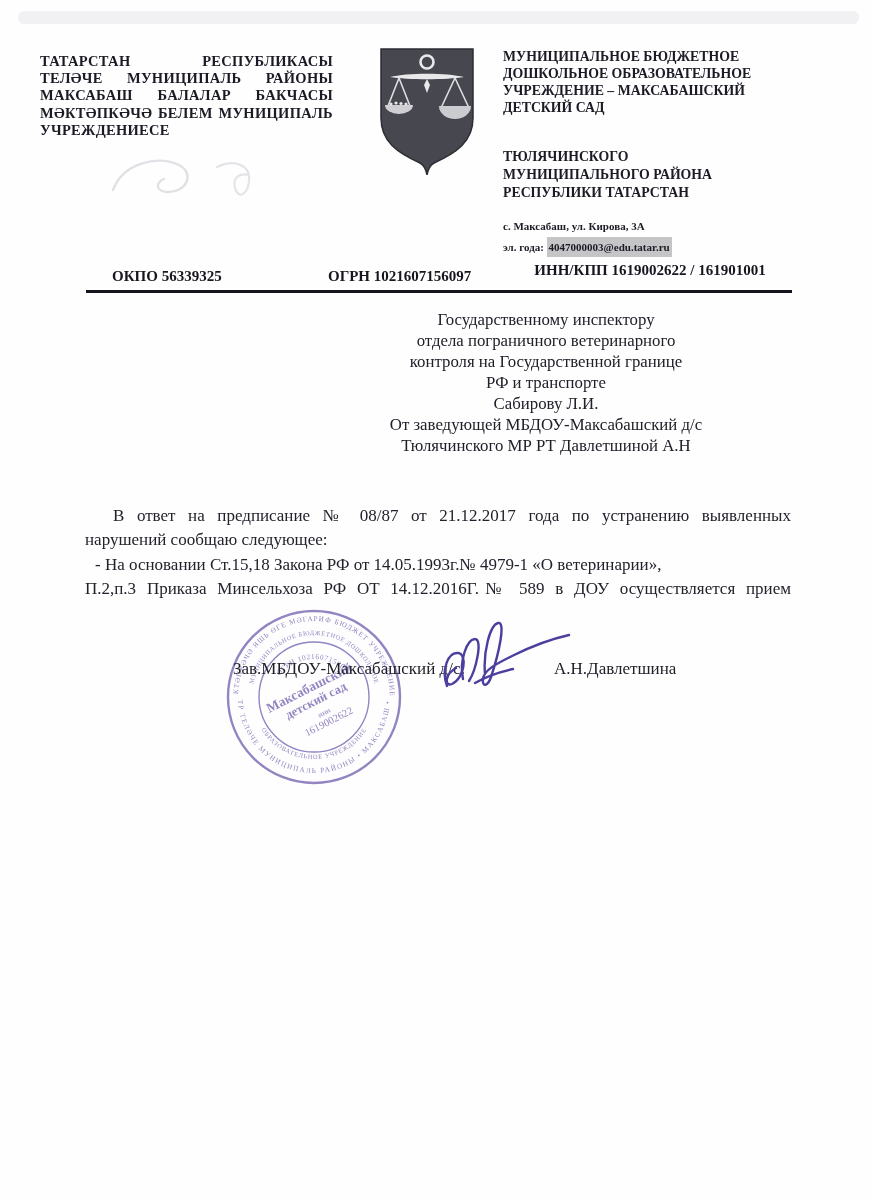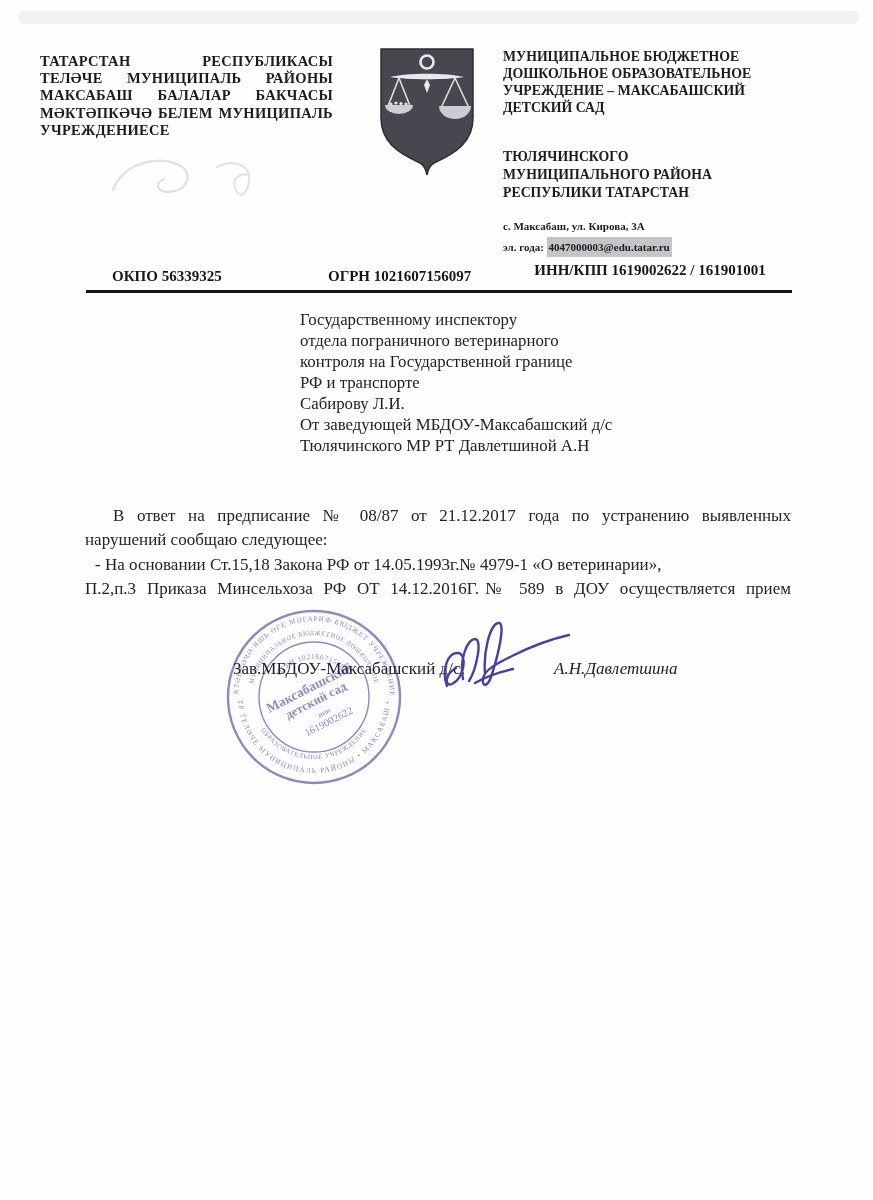--- a/index.html
+++ b/index.html
@@ -24,30 +24,30 @@
   .org-right .addr { margin-top:14px; font-size:11px; line-height:21px; }
   .email-hl { background:#c5c5c7; padding:4px 2px; }
   
   .reg { position:absolute; font-weight:bold; font-size:15px; color:#16161f; }
   .reg-okpo { left:112px; top:268px; }
   .reg-ogrn { left:328px; top:268px; }
   .reg-inn  { left:500px; top:262px; width:300px; text-align:center; }
   .rule { position:absolute; left:86px; top:290px; width:706px; height:3px; background:#15151e; }
   
   .recipient { position:absolute; left:300px; top:309px; width:492px;
-    font-size:16.8px; line-height:21px; text-align:left; color:#20202a; }
+    font-size:16.8px; line-height:21px; text-align:center; color:#20202a; }
   
   .body-text { position:absolute; left:85px; top:504px; width:706px;
     font-size:17px; line-height:24.4px; color:#22222c; }
   .body-text .jline { text-align:justify; text-align-last:justify; }
   .body-text .indent { text-indent:28px; }
   .body-text .dash { padding-left:10px; }
   
   .sig-role { position:absolute; left:233px; top:659px; font-size:17px; color:#20202a; }
-  .sig-name { position:absolute; left:554px; top:659px; font-size:17px; color:#20202a;font-style:italic; }
+  .sig-name { position:absolute; left:554px; top:659px; font-size:17px; color:#20202a; }
   .sig-ink  { position:absolute; left:433px; top:608px; width:145px; height:102px; }
   
   .stamp { position:absolute; left:219px; top:602px; width:190px; height:190px; opacity:.82; }
   .stamp text { font-family:"Liberation Serif","DejaVu Serif",serif; fill:#7c6ab5; }
   
   .ghost { position:absolute; left:95px; top:145px; width:210px; height:75px; opacity:.5; }
 </style>
 </head>
 <body>
 

